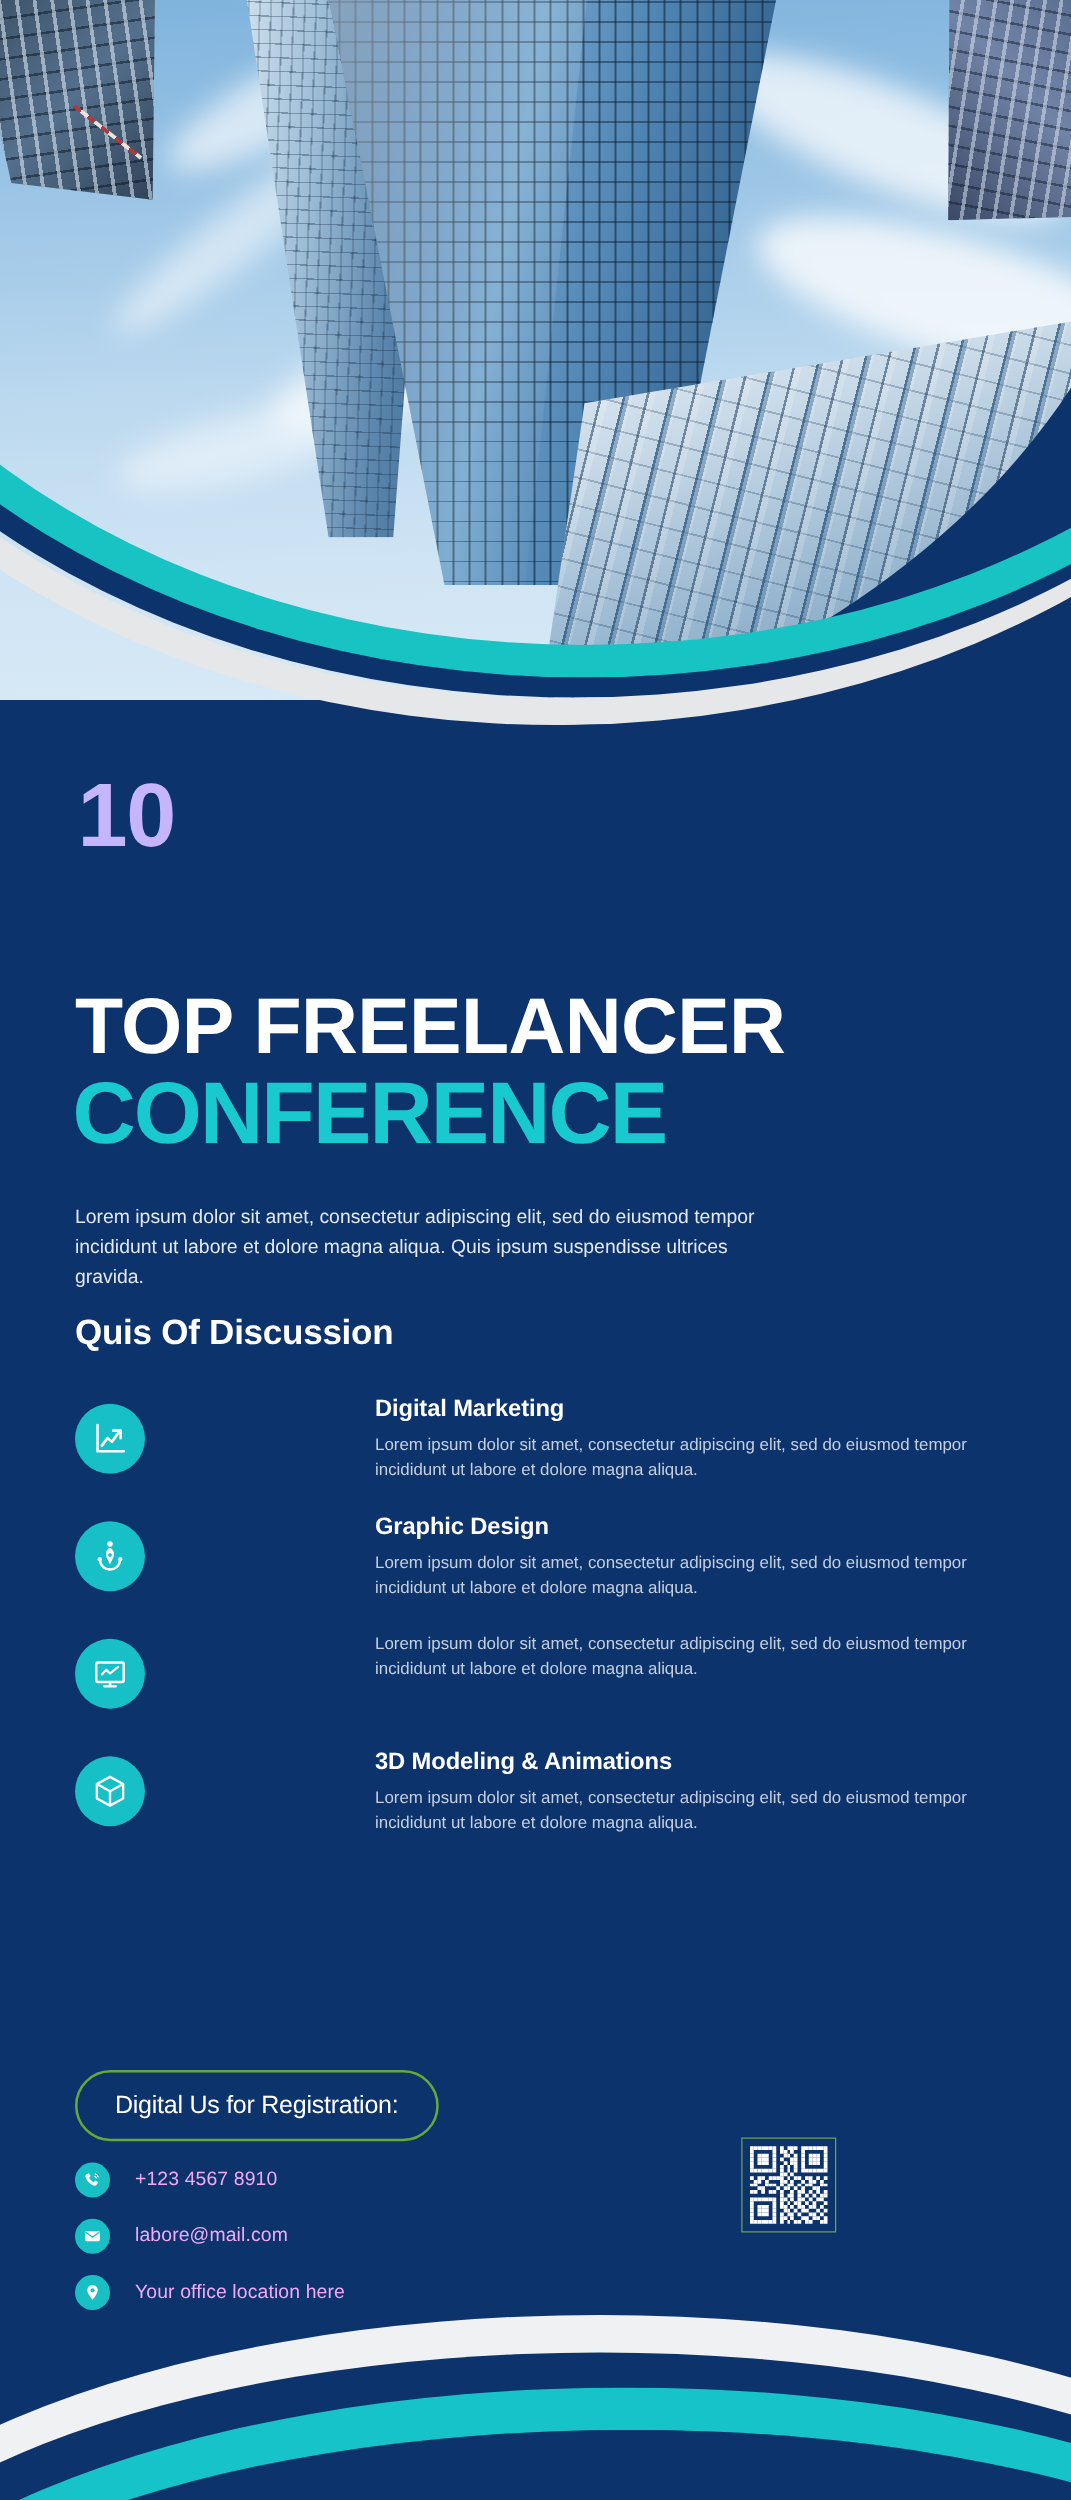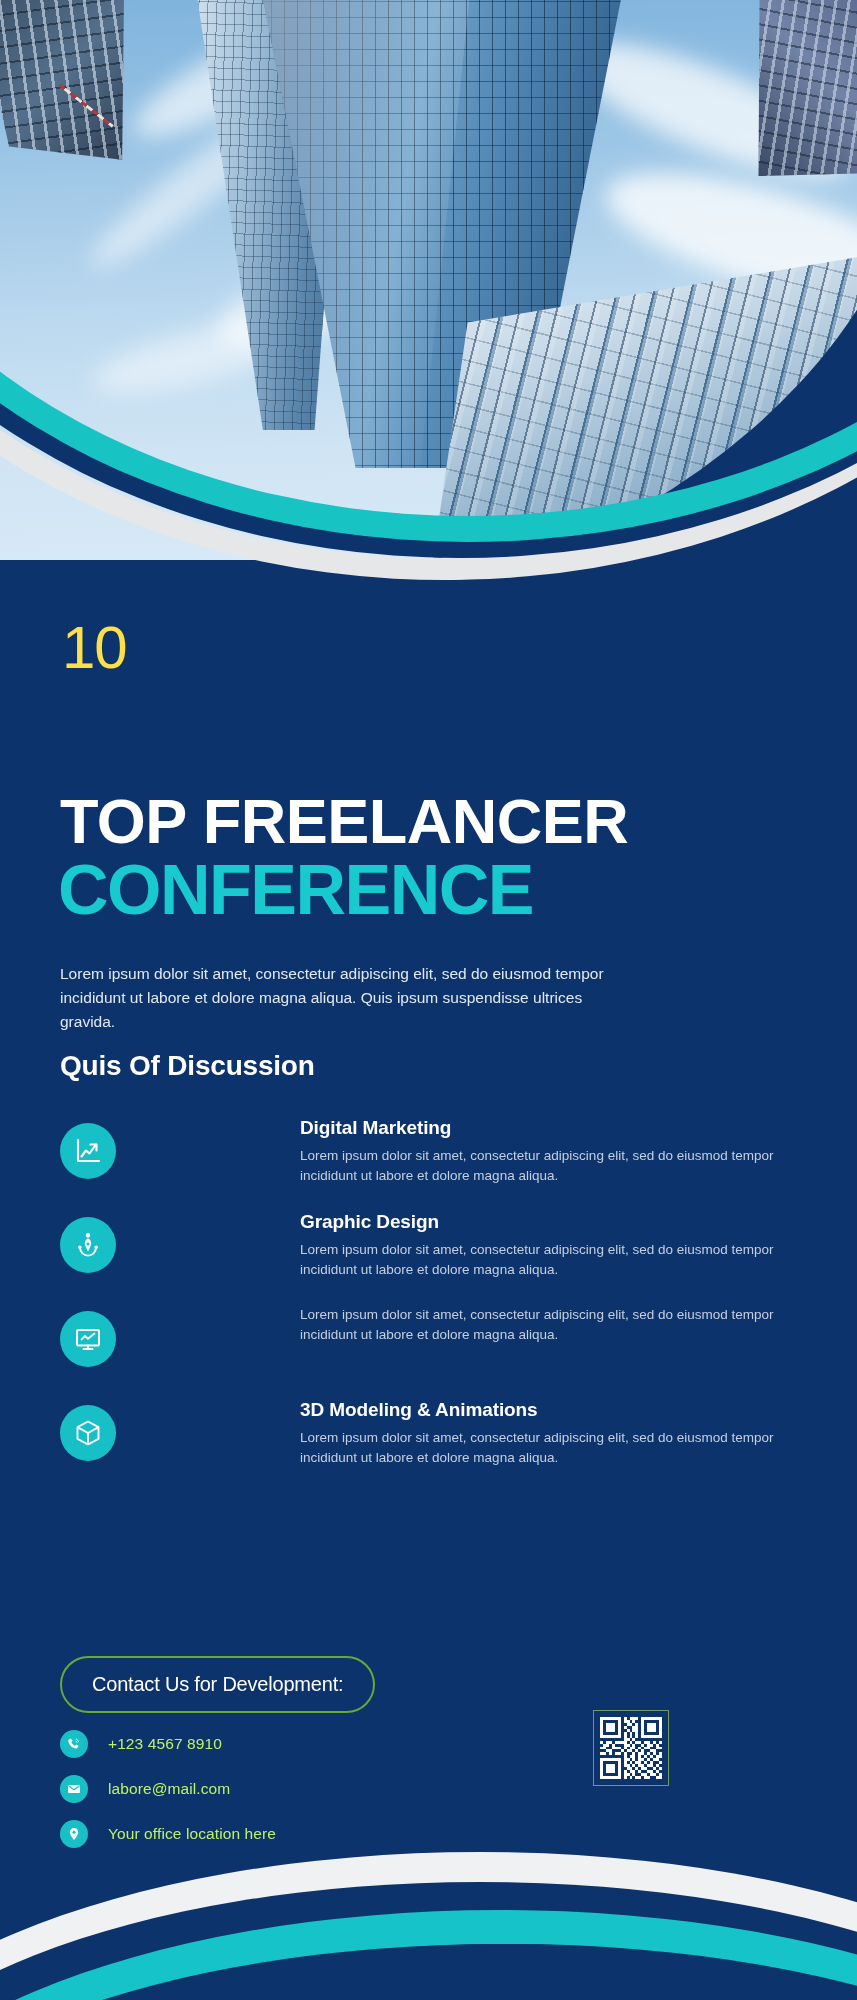--- a/index.html
+++ b/index.html
@@ -187,21 +187,21 @@
     background:transparent;
     border:22px solid #0d336c;
     clip-path: inset(55% 0 0 0);
   }
 
   
   .content{ position:absolute; left:0; top:0; width:857px; }
 
   .date-block{ position:absolute; left:62px; top:620px; }
   .date-day{
-    font-size:60px; line-height:.92; font-weight:400; color:#fde047;
+    font-size:72px; line-height:.92; font-weight:700; color:#c4b5fd;
     letter-spacing:-1px;
   }
   .date-month{
     font-size:43px; line-height:1.05; color:#ffffff; font-weight:400;
     margin-top:4px; letter-spacing:.2px;
   }
 
   .title1{
     position:absolute; left:60px; top:790px;
     font-size:63px; line-height:1; color:#ffffff; font-weight:700;
@@ -264,21 +264,21 @@
     display:flex; align-items:center;
     margin-bottom:17px;
   }
   .contact-ico{
     width:28px; height:28px; border-radius:50%;
     background:#18c0c6;
     display:flex; align-items:center; justify-content:center;
     flex:0 0 auto;
   }
   .contact-val{
-    margin-left:20px; font-size:15.5px; color:#bef264; letter-spacing:.1px;
+    margin-left:20px; font-size:15.5px; color:#f0abfc; letter-spacing:.1px;
   }
 
   
   .qr-box{
     position:absolute; left:593px; top:1710px;
     width:76px; height:76px;
     border:1px solid #6f9e54;
     padding:6px;
   }
   .qr{
@@ -440,21 +440,21 @@
           </svg>
         </div>
         <div class="topic-text">
           <div class="topic-name">3D Modeling &amp; Animations</div>
           <div class="topic-desc">Lorem ipsum dolor sit amet, consectetur adipiscing elit, sed do eiusmod tempor incididunt ut labore et dolore magna aliqua.</div>
         </div>
       </div>
 
     </div>
 
-    <div class="cta">Contact Us for Development:</div>
+    <div class="cta">Digital Us for Registration:</div>
 
     <div class="contacts">
 
       <div class="contact-row">
         <span class="contact-ico">
           <svg width="16" height="16" viewBox="0 0 20 20" fill="none">
             <path d="M6.2 3.2 L8.3 6.0 L6.6 7.8 C7.3 9.6 9.3 11.5 11.2 12.2 L13.0 10.5 L15.8 12.6 L13.6 15.2 C12.9 15.9 11.4 15.9 9.3 14.8 C6.7 13.4 4.4 10.8 3.4 8.3 C2.6 6.4 2.9 5.1 3.6 4.4 Z" fill="#fff"></path>
             <path d="M12.8 4.0 C14.2 4.4 15.3 5.5 15.7 6.9" stroke="#fff" stroke-width="1.1" stroke-linecap="round"></path>
             <path d="M12.3 6.4 C13.1 6.6 13.7 7.2 13.9 8.0" stroke="#fff" stroke-width="1.1" stroke-linecap="round"></path>
           </svg>

